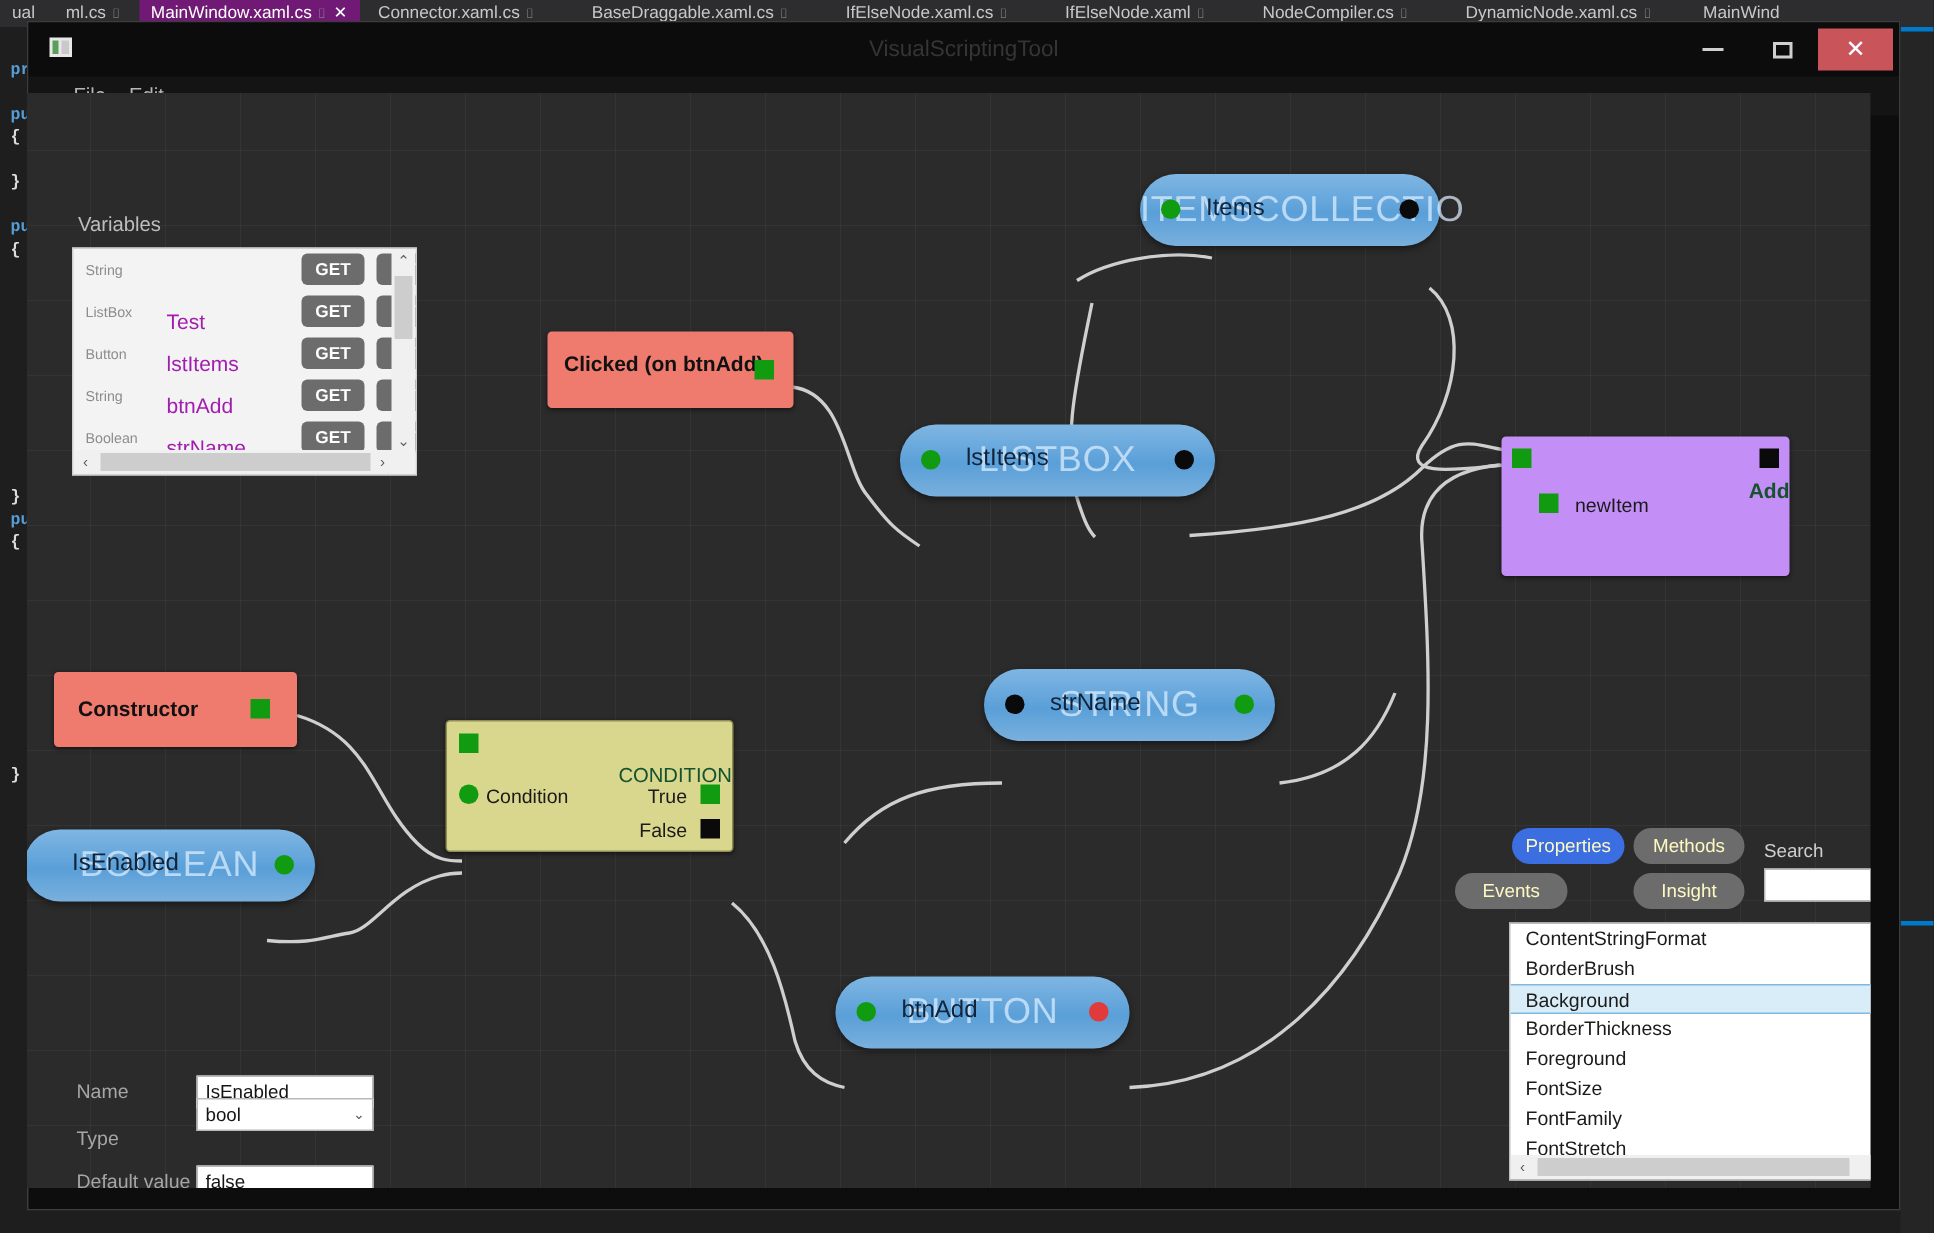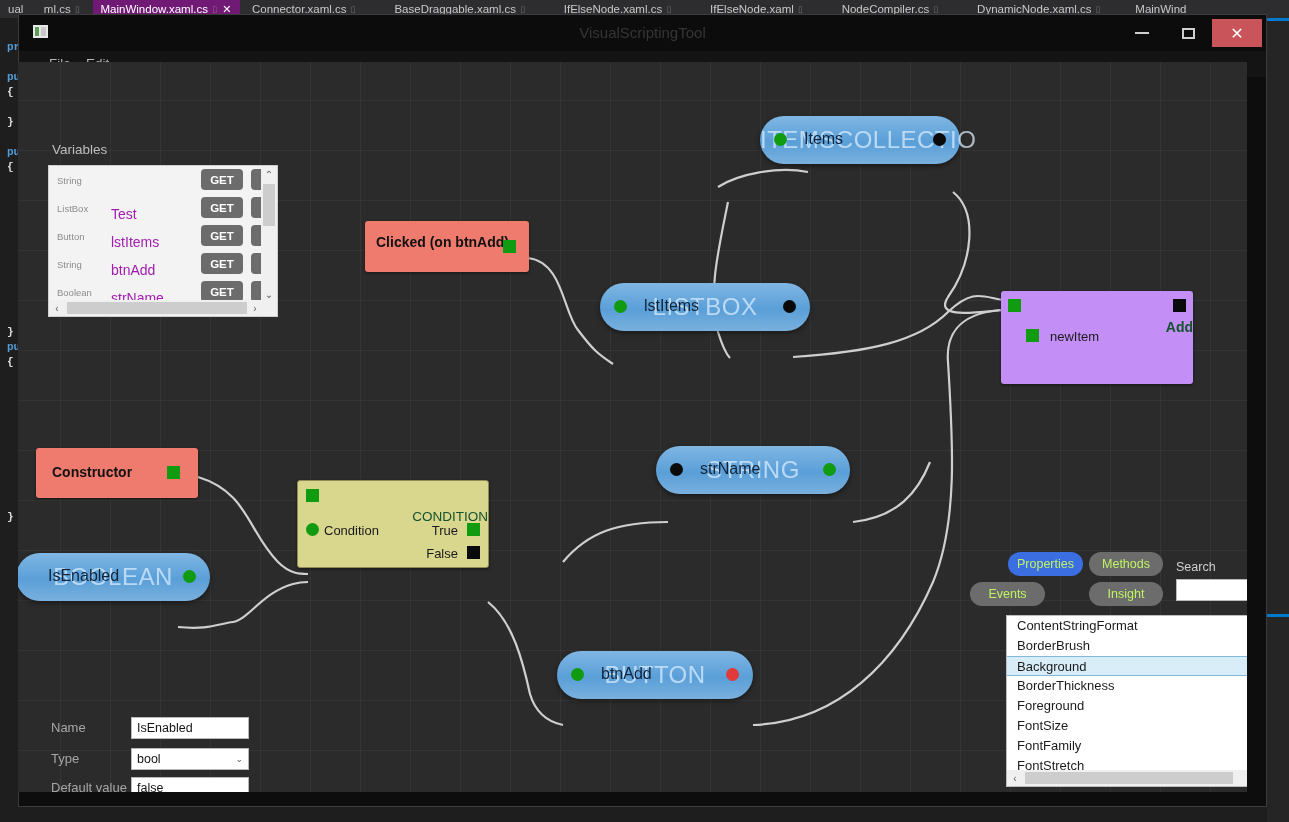--- a/index.html
+++ b/index.html
@@ -112,21 +112,21 @@
     background:linear-gradient(to bottom,#7fb6e3 0%,#5a9fd8 55%,#79b0dd 100%);
     box-shadow:0 2px 5px rgba(0,0,0,.45); }
   .oval .bigtype { position:absolute; left:0; right:0; top:10px; text-align:center;
     font-size:24px; color:rgba(220,238,255,.72); letter-spacing:.5px; }
   .oval .vname { position:absolute; top:14px; font-size:16px; color:#10243a; }
   .oval .pl { position:absolute; left:14px; top:17px; }
   .oval .pr { position:absolute; right:14px; top:17px; }
 
   
   .tabbtn { position:absolute; height:24px; border-radius:12px; background:#6c6c6c;
-    color:#bef264; font-size:12.5px; display:flex; align-items:center; justify-content:center; }
+    color:#fef9c3; font-size:12.5px; display:flex; align-items:center; justify-content:center; }
   .tabbtn.sel { background:#3b6ee0; }
   #tab-properties { left:990px; top:490px; width:75px; }
   #tab-methods { left:1071px; top:490px; width:74px; }
   #tab-events { left:952px; top:520px; width:75px; }
   #tab-insight { left:1071px; top:520px; width:74px; }
   #search-label { position:absolute; left:1158px; top:498px; font-size:12.5px; color:#cfcfcf; }
   #search-input { position:absolute; left:1158px; top:517px; width:111px; height:22px;
     background:#fff; border:1px solid #b9b9b9; }
   #prop-list { position:absolute; left:988px; top:553px; width:285px; height:172px;
     background:#fff; border:1px solid #bdbdbd; overflow:hidden; }
@@ -139,21 +139,21 @@
   #prop-hscroll .lt { left:0; }
   #prop-hthumb { position:absolute; left:18px; top:2px; width:208px; height:12px; background:#cdcdcd; }
 
   
   .form-label { position:absolute; font-size:13px; color:#a6a6a6; }
   .form-input { position:absolute; left:113px; width:118px; height:22px; background:#fff;
     border:1px solid #b8b8b8; font-size:12.5px; color:#141414; padding-left:5px; line-height:20px; }
   #f-name-l { left:33px; top:658px; }
   #f-name { top:655px; }
   #f-type-l { left:33px; top:689px; }
-  #f-type { top:686px; }
+  #f-type { top:670px; }
   #f-type .cv { position:absolute; left:5px; top:0; line-height:20px; }
   #f-type .chev { position:absolute; right:5px; top:0; line-height:20px; font-size:9px; color:#555; }
   #f-def-l { left:33px; top:718px; }
   #f-def { top:715px; }
 
   svg#wires { position:absolute; left:0; top:0; width:1229px; height:730px;
     pointer-events:none; }
   svg#wires path { fill:none; stroke:#cfcfcf; stroke-width:2.2; }
 </style>
 </head>

